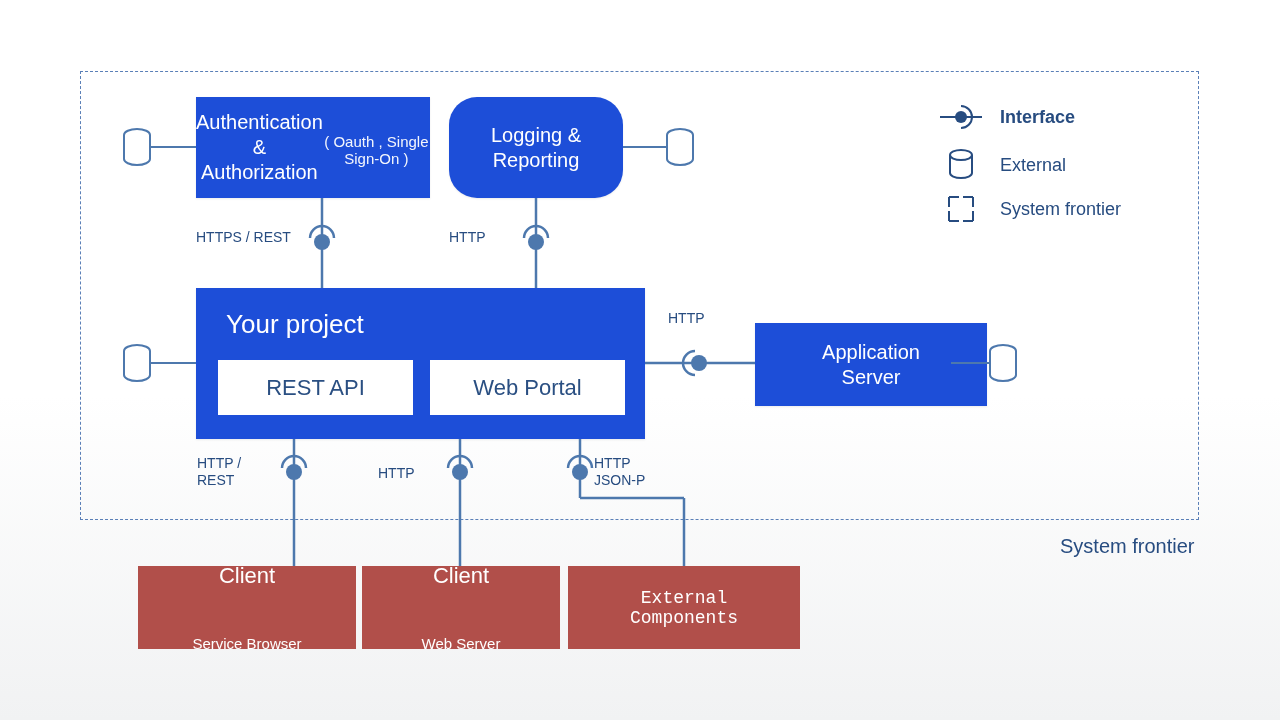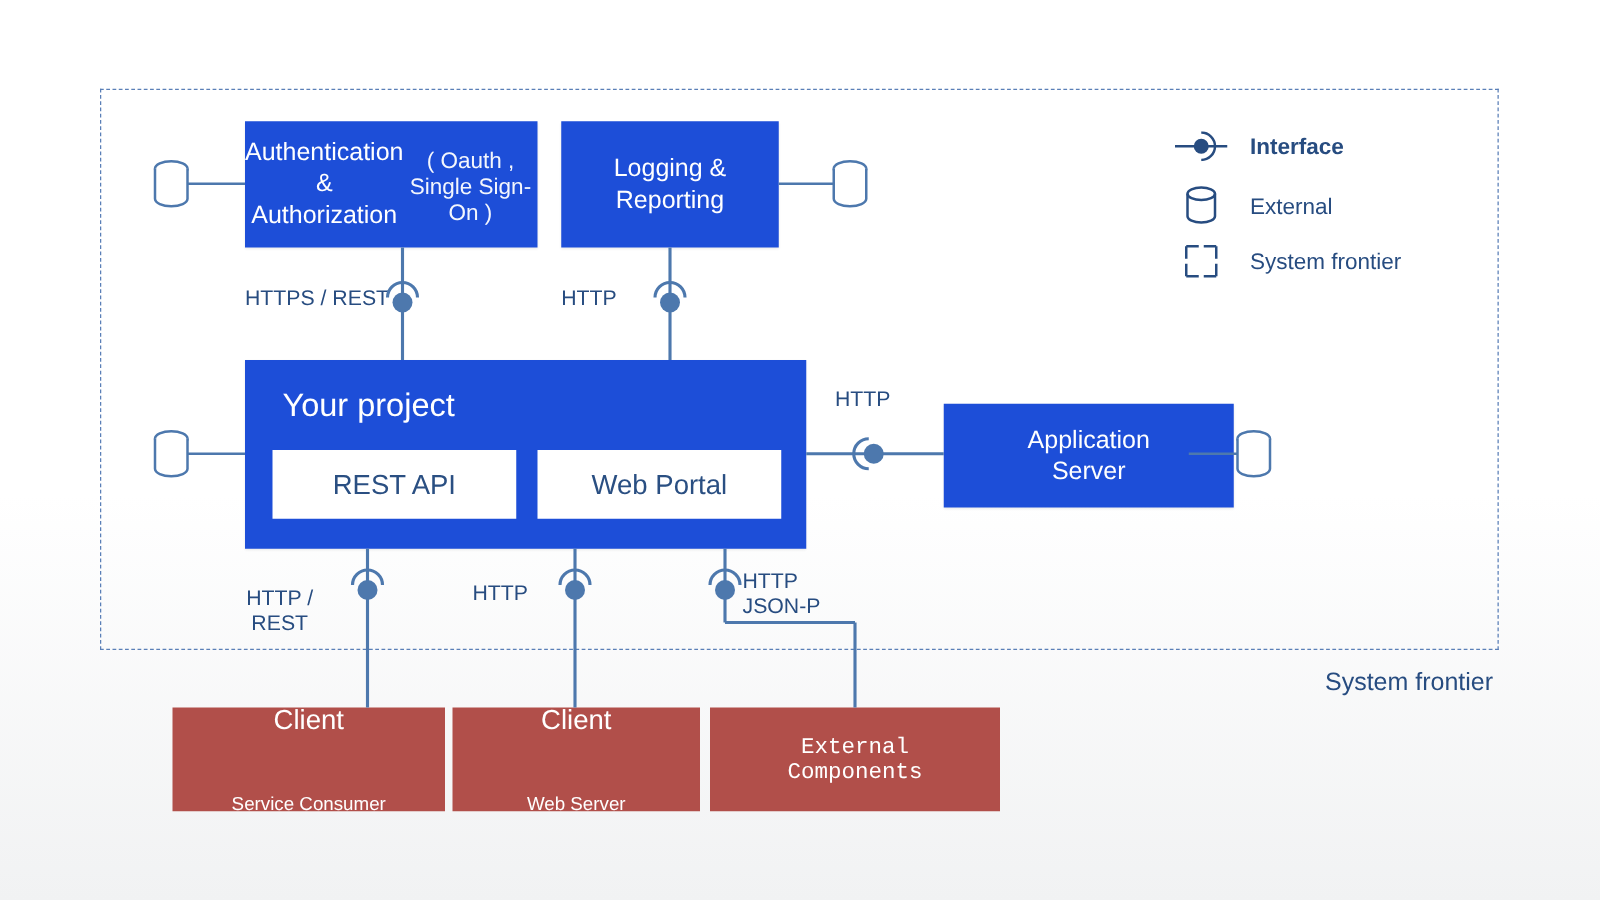--- a/index.html
+++ b/index.html
@@ -23,21 +23,21 @@
     background: #1d4ed8;
     color: #ffffff;
     display: flex;
     flex-direction: row;
     align-items: center;
     justify-content: center;
     text-align: center;
     box-shadow: 0 1px 2px rgba(0,0,0,.08);
   }
   .box-blue .title { font-size: 20px; line-height: 1.25; }
-  .box-blue .sub   { font-size: 18px; margin-top: 4px; opacity: .95; }
+  .box-blue .sub   { font-size: 15px; margin-top: 4px; opacity: .95; }
 
   
   .box-red {
     position: absolute;
     background: #b14f4a;
     color: #ffffff;
     display: flex;
     flex-direction: column;
     align-items: center;
     justify-content: center;
@@ -55,21 +55,21 @@
     display: flex;
     align-items: center;
     justify-content: center;
     font-size: 22px;
   }
 
   
   .conn-label {
     position: absolute;
     color: #274c80;
-    font-size: 17px;
+    font-size: 14px;
     line-height: 1.2;
     white-space: pre;
   }
 
   
   .legend-item {
     position: absolute;
     display: flex;
     align-items: center;
     gap: 18px;
@@ -93,21 +93,21 @@
 <div class="stage">
 
   <div class="frontier" style="left:80px; top:71px; width:1119px; height:449px;"></div>
 
   <div class="box-blue" style="left:196px; top:97px; width:234px; height:101px;">
     <div class="title" style="white-space:pre-line;">Authentication &amp;
 Authorization</div>
     <div class="sub">( Oauth , Single Sign-On )</div>
   </div>
 
-  <div class="box-blue" style="left:449px; top:97px; width:174px; height:101px;">
+  <div class="box-blue" style="left:449px; top:97px; width:174px; height:101px;border-radius:28px;">
     <div class="title" style="white-space:pre-line;">Logging &amp;
 Reporting</div>
   </div>
 
   <div class="box-blue" style="left:196px; top:288px; width:449px; height:151px; align-items:flex-start; justify-content:flex-start;">
     <div class="title" style="font-size:26px; margin:20px 0 16px 30px;">Your project</div>
   </div>
   <div class="inset" style="left:218px; top:360px; width:195px; height:55px;">
       <span>REST  API</span>
     </div>
@@ -115,35 +115,35 @@
       <span>Web Portal</span>
     </div>
 
   <div class="box-blue" style="left:755px; top:323px; width:232px; height:83px;">
     <div class="title" style="white-space:pre-line;">Application
 Server</div>
   </div>
 
   <div class="box-red" style="left:138px; top:566px; width:218px; height:83px;">
     <div class="title">Client</div>
-    <div class="sub">Service Consumer</div>
+    <div class="sub">Service Browser</div>
   </div>
   <div class="box-red" style="left:362px; top:566px; width:198px; height:83px;">
     <div class="title">Client</div>
     <div class="sub">Web Server</div>
   </div>
   <div class="box-red" style="left:568px; top:566px; width:232px; height:83px;font-family:Liberation Mono, monospace;">
     <div class="title" style="font-size:18px; white-space:pre-line;">External
 Components</div>
   </div>
 
   <div class="conn-label" style="left:196px; top:229px;">HTTPS / REST</div>
   <div class="conn-label" style="left:449px; top:229px;">HTTP</div>
   <div class="conn-label" style="left:668px; top:310px;">HTTP</div>
-  <div class="conn-label" style="left:197px; top:469px;text-align:center;">HTTP /
+  <div class="conn-label" style="left:197px; top:455px;">HTTP /
 REST</div>
   <div class="conn-label" style="left:378px; top:465px;">HTTP</div>
   <div class="conn-label" style="left:594px; top:455px;">HTTP
 JSON-P</div>
 
   <div class="frontier-caption" style="left:1060px; top:535px;">System frontier</div>
 
   <div class="legend-item" style="left:940px; top:105px;font-weight:bold;">
     <span class="legend-icon">
       <svg width="42" height="24" viewBox="0 0 42 24">

